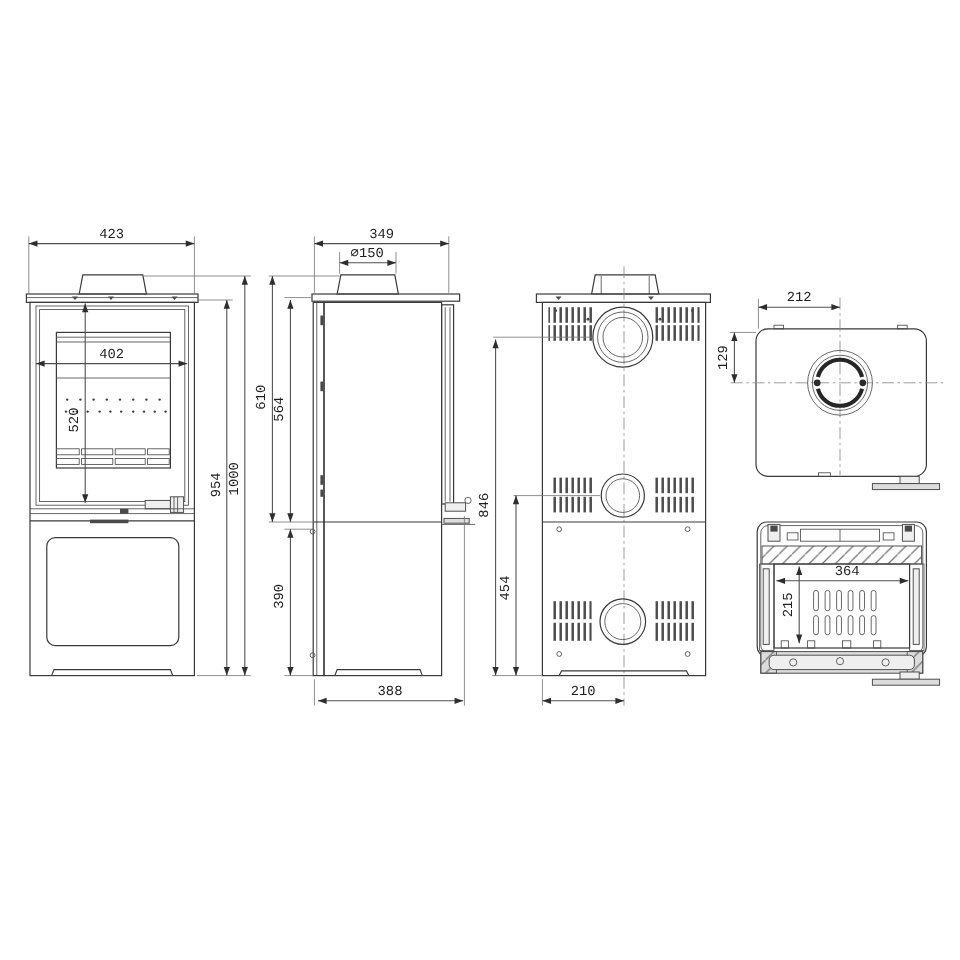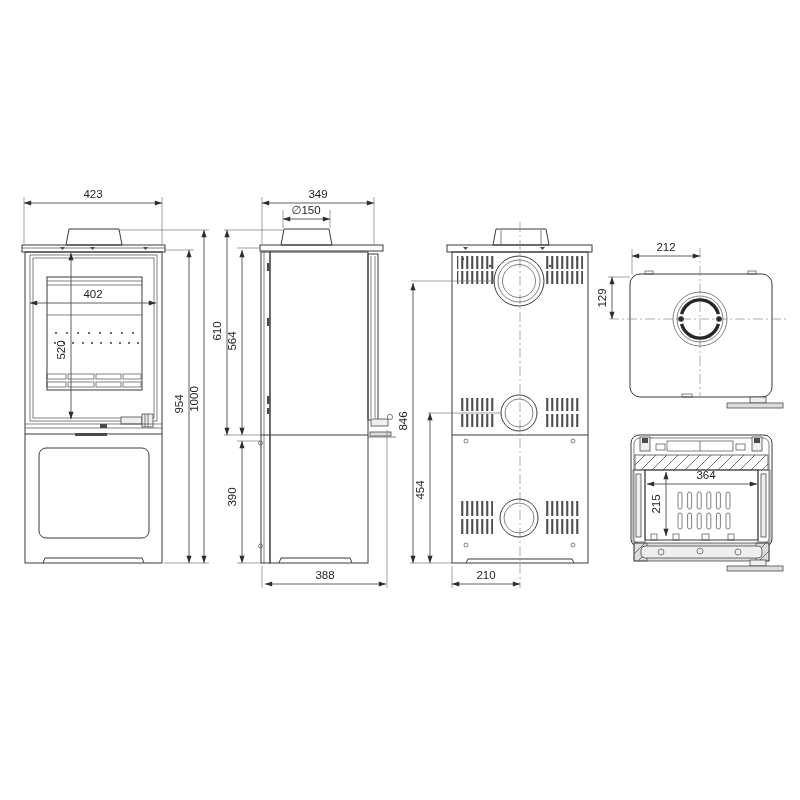--- a/index.html
+++ b/index.html
@@ -1,17 +1,17 @@
 <!DOCTYPE html>
 <html><head>
 <meta charset="utf-8">
 <style>
   html,body{margin:0;padding:0;background:#fff;}
   #canvas{position:relative;width:800px;height:800px;background:#14b8a6;overflow:hidden;
-          font-family:Liberation Sans, sans-serif;}
+          font-family:Liberation Mono, monospace;}
   svg{position:absolute;left:0;top:0;}
   .body-line{stroke:#3a3a3a;stroke-width:1;fill:none;}
   .thin-line{stroke:#4a4a4a;stroke-width:0.7;fill:none;}
   .dim{stroke:#4f4f4f;stroke-width:0.9;fill:none;}
   .ext{stroke:#7a7a7a;stroke-width:0.7;fill:none;}
   .cl{stroke:#8a8a8a;stroke-width:0.7;fill:none;stroke-dasharray:10 3 2 3;}
   .dlbl{font-size:11.5px;fill:#1e1e1e;text-anchor:middle;}
   .fill-dark{fill:#4a4a4a;stroke:none;}
   .fill-gray{fill:#dcdcdc;stroke:#4a4a4a;stroke-width:0.8;}
   .fill-lite{fill:#efefef;stroke:#4a4a4a;stroke-width:0.8;}

